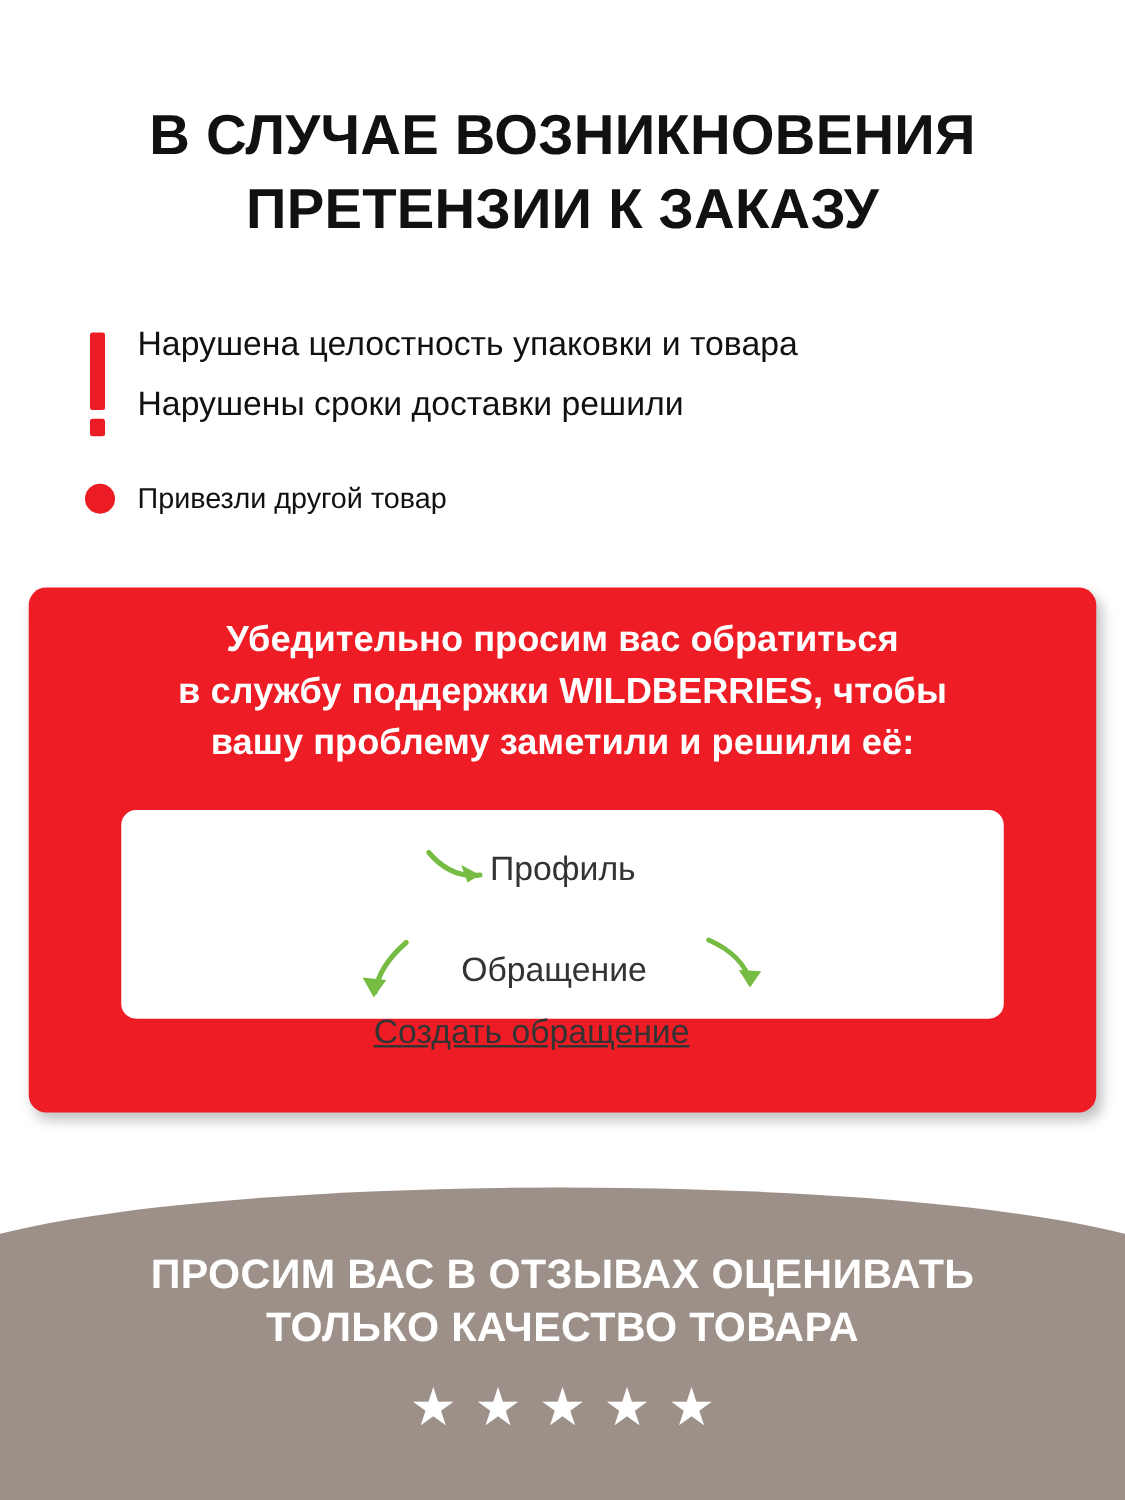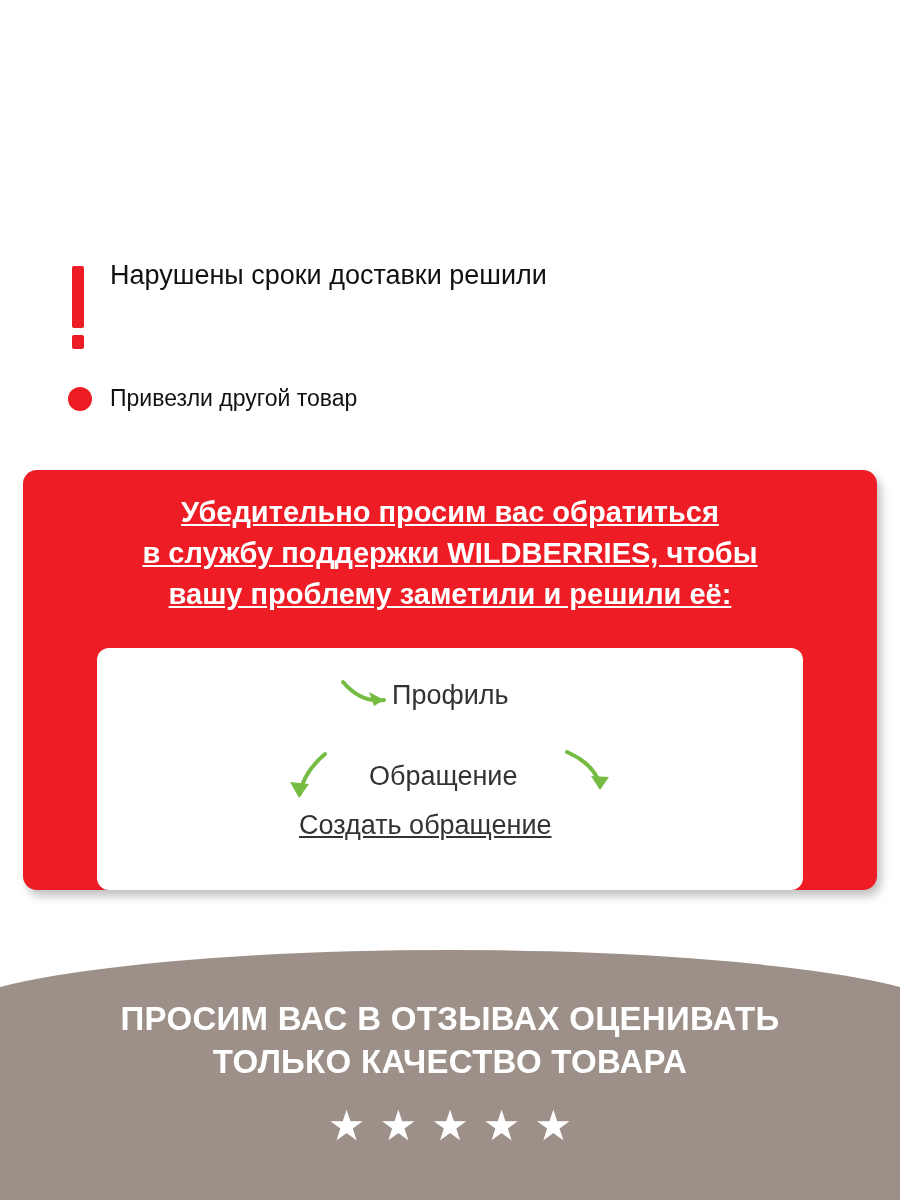--- a/index.html
+++ b/index.html
@@ -113,29 +113,28 @@
     width: 854px;
     text-align: center;
     color: #ffffff;
     font-size: 29px;
     font-weight: bold;
     line-height: 1.42;
   }
   .red-panel .ptext span {
     display: block;
     white-space: nowrap;
-    text-decoration: underline;
   }
 
   .white-card {
     position: absolute;
     left: 74px;
     top: 178px;
     width: 706px;
-    height: 242px;
+    height: 167px;
     background: #ffffff;
     border-radius: 12px;
   }
   .step {
     position: absolute;
     color: #333333;
     font-size: 27px;
     white-space: nowrap;
   }
   .step-1 { left: 295px; top: 32px; }
@@ -188,28 +187,31 @@
     font-size: 42px;
     line-height: 1;
   }
 </style>
 </head>
 <body>
 
 <div class="page">
 
   <div class="headline">
+    <span class="ln">В СЛУЧАЕ ВОЗНИКНОВЕНИЯ</span>
+    <span class="ln">ПРЕТЕНЗИИ К ЗАКАЗУ</span>
   </div>
 
   <div class="excl-wrap">
     <div class="stem"></div>
     <div class="pt"></div>
   </div>
 
   <div class="txt-lines">
+    <div class="tl">Нарушена целостность упаковки и товара</div>
     <div class="tl">Нарушены сроки доставки решили</div>
   </div>
 
   <div class="dot-row">
     <div class="dotc"></div>
     <div class="dtext">Привезли другой товар</div>
   </div>
 
   <div class="red-panel">
     <div class="ptext">

